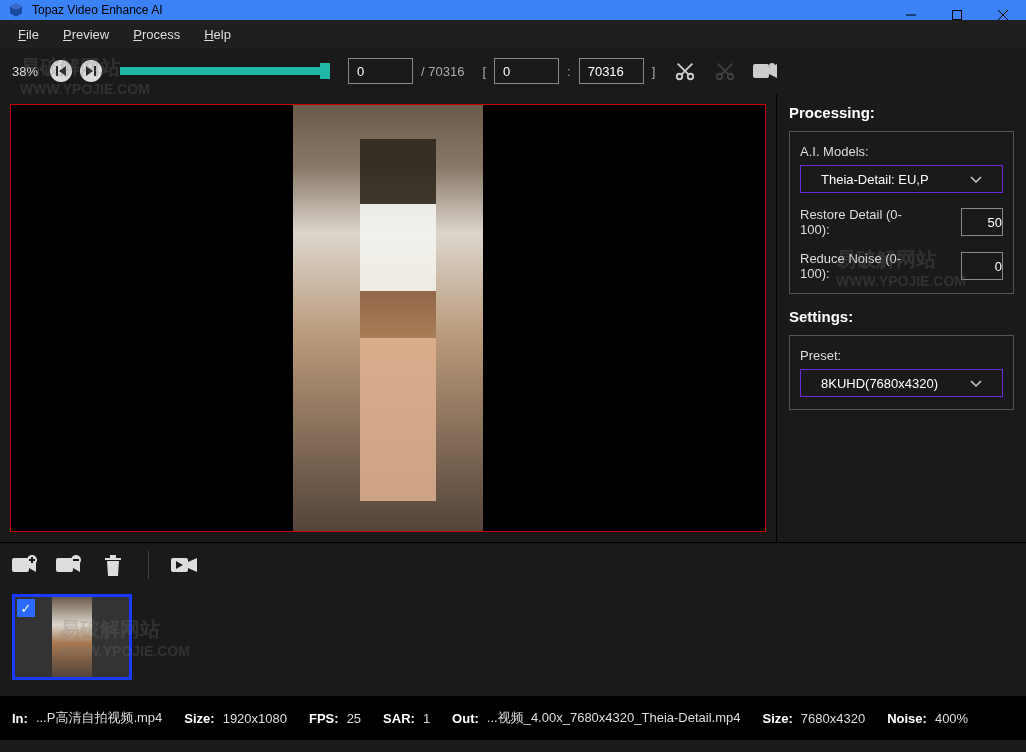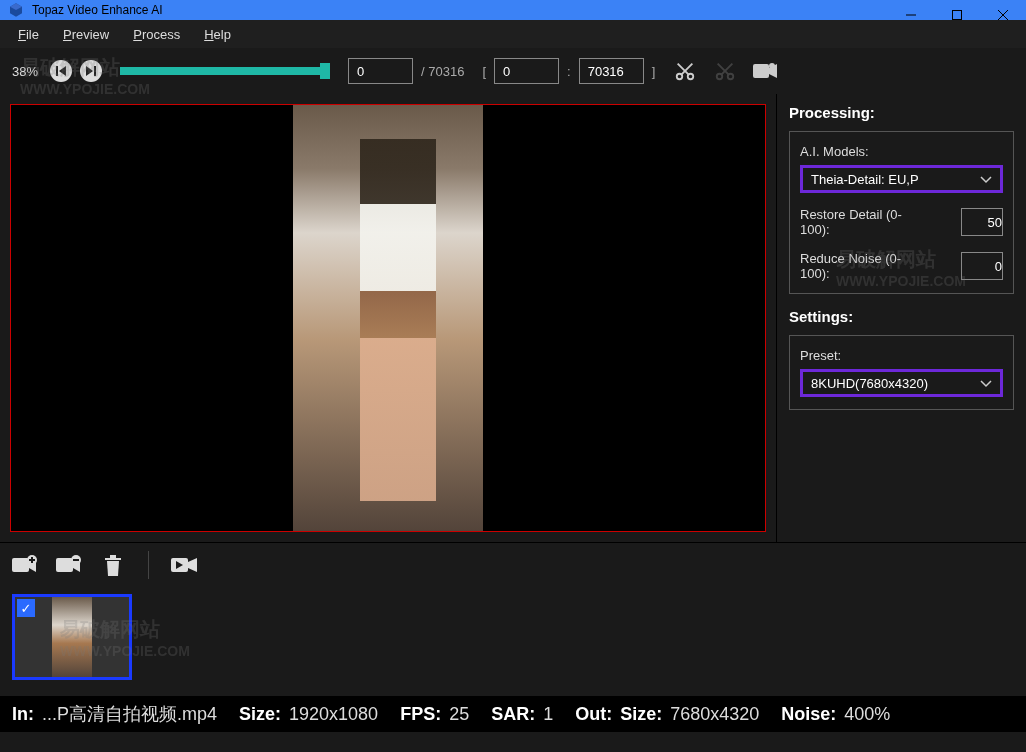--- a/index.html
+++ b/index.html
@@ -23,32 +23,32 @@
 .tool-icon { width: 24px; height: 24px; display: flex; align-items: center; justify-content: center; cursor: pointer; color: #ccc; margin: 0 4px; }
 .main { display: flex; height: 448px; }
 .preview { flex: 1; background: #1a1a1a; padding: 10px; position: relative; }
 .preview-border { width: 100%; height: 100%; border: 1px solid #c00; display: flex; align-items: center; justify-content: center; background: #000; position: relative; }
 .preview-img { width: 190px; height: 100%; background: linear-gradient(180deg, #6a5a4a 0%, #8a7a6a 15%, #dcd5cc 30%, #b89878 55%, #53443a 100%); position: relative; }
 .preview-img .figure { position: absolute; left: 35%; top: 8%; width: 40%; height: 85%; background: linear-gradient(180deg, #2a2218 0%, #2a2218 18%, #f5f5f0 18%, #f5f5f0 42%, #8a5a3a 42%, #a67850 55%, #e0b090 55%, #e0b090 100%); opacity: 0.85; }
 .sidebar { width: 250px; background: #1a1a1a; padding: 10px 12px; overflow-y: auto; border-left: 1px solid #000; }
 .panel-title { font-size: 15px; font-weight: 600; margin-bottom: 10px; }
 .panel-box { border: 1px solid #555; padding: 12px 10px; margin-bottom: 14px; }
 .field-label { font-size: 13px; color: #ddd; margin-bottom: 6px; }
-.dropdown { width: 100%; height: 28px; border: 3px solid #6d28d9; background: #1a1a1a; display: flex; align-items: center; justify-content: space-between; padding: 0 8px; font-size: 13px; cursor: pointer; margin-bottom: 14px; }
+.dropdown { width: 100%; height: 28px; border: 1px solid #6d28d9; background: #1a1a1a; display: flex; align-items: center; justify-content: space-between; padding: 0 20px; font-size: 13px; cursor: pointer; margin-bottom: 14px; }
 .param-row { display: flex; align-items: center; justify-content: space-between; margin-bottom: 14px; gap: 44px; }
 .param-row label { font-size: 13px; color: #ddd; }
 .param-input { width: 42px; height: 28px; border: 1px solid #888; background: #1a1a1a; color: #fff; text-align: right; font-size: 13px; }
 .bottom-tools { height: 44px; background: #1a1a1a; border-top: 1px solid #000; display: flex; align-items: center; padding: 0 12px; gap: 18px; }
 .btool { width: 26px; height: 26px; display: flex; align-items: center; justify-content: center; cursor: pointer; color: #ddd; }
 .divider { width: 1px; height: 28px; background: #444; margin: 0 4px; }
 .thumbs { height: 110px; background: #1a1a1a; padding: 8px 12px; display: flex; gap: 8px; }
 .thumb { width: 120px; height: 86px; border: 3px solid #1a3aff; background: #333; position: relative; display: flex; align-items: center; justify-content: center; }
 .thumb .tbimg { width: 40px; height: 100%; background: linear-gradient(180deg, #6a5a4a 0%, #dcd5cc 35%, #a67850 58%, #53443a 100%); }
 .thumb .check { position: absolute; left: 2px; top: 2px; width: 18px; height: 18px; background: #2a6aff; color: #fff; display: flex; align-items: center; justify-content: center; font-size: 13px; }
-.statusbar { height: 36px; background: #000; display: flex; align-items: center; padding: 0 12px; gap: 8px; font-size: 18px; }
+.statusbar { height: 44px; background: #000; display: flex; align-items: center; padding: 0 12px; gap: 8px; font-size: 13px; }
 .statusbar b { font-weight: 700; }
 .statusbar .sv { color: #ddd; margin-right: 14px; }
 .watermark { position: absolute; color: rgba(120,120,120,0.25); font-size: 20px; font-weight: 700; pointer-events: none; z-index: 100; }
 </style>
 </head>
 <body>
 
 <div class="titlebar">
   <svg class="icon" viewBox="0 0 24 24">
       <path fill="#1a4a9e" d="M12 2 L3 7 L3 17 L12 22 L21 17 L21 7 Z"></path>
@@ -217,20 +217,21 @@
 <div class="statusbar">
   <b>In:</b>
   <span class="sv">...P高清自拍视频.mp4</span>
   <b>Size:</b>
   <span class="sv">1920x1080</span>
   <b>FPS:</b>
   <span class="sv">25</span>
   <b>SAR:</b>
   <span class="sv">1</span>
   <b>Out:</b>
+  <span class="sv">...视频_4.00x_7680x4320_Theia-Detail.mp4</span>
   <b>Size:</b>
   <span class="sv">7680x4320</span>
   <b>Noise:</b>
   <span class="sv">400%</span>
 </div>
 
 <div class="watermark" style="left:20px;top:54px">
   <div>易破解网站</div>
   <div style="font-size:14px">WWW.YPOJIE.COM</div>
 </div>

